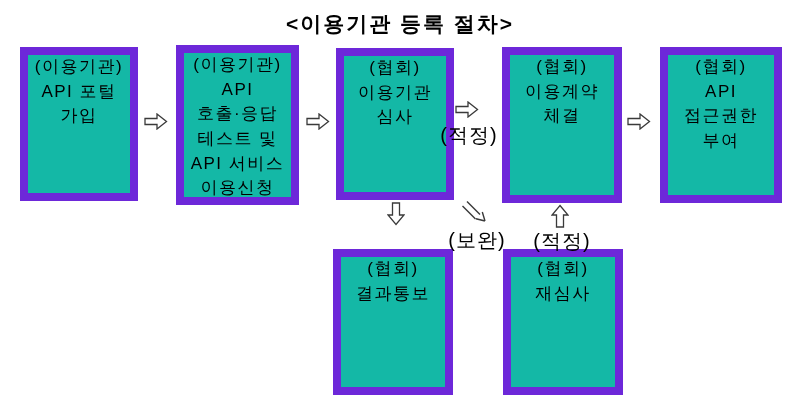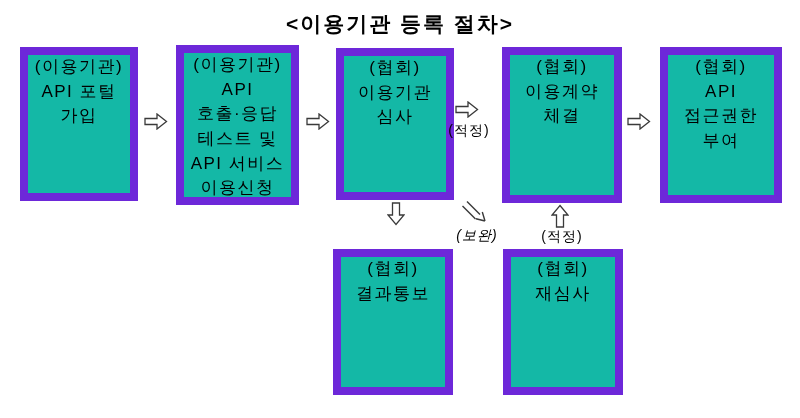--- a/index.html
+++ b/index.html
@@ -33,21 +33,21 @@
   .box-text {
     white-space: pre-line;
     font-size: 17px;
     line-height: 1.45;
     letter-spacing: 1.5px;
   }
   .arrow { position: absolute; }
   .arrow svg { display: block; }
   .arrow-label {
     position: absolute;
-    font-size: 14px;
+    font-size: 20px;
     letter-spacing: 1px;
     text-align: center;
     white-space: nowrap;
   }
   
   .b1 { left: 20px;  top: 47px; width: 118px; height: 154px; }
   .b2 { left: 176px; top: 45px; width: 123px; height: 160px; }
   .b3 { left: 336px; top: 48px; width: 118px; height: 152px; }
   .b4 { left: 502px; top: 47px; width: 120px; height: 156px; }
   .b5 { left: 660px; top: 47px; width: 122px; height: 156px; }
@@ -58,21 +58,21 @@
   .a1 { left: 144px; top: 113px; }
   .a2 { left: 306px; top: 113px; }
   .a3 { left: 455px; top: 101px; }
   .a4 { left: 627px; top: 113px; }
   .a-down { left: 387px; top: 202px; }
   .a-diag { left: 461px; top: 200px; }
   .a-up   { left: 551px; top: 204px; }
   
   .l-pass1   { left: 429px; top: 122px; width: 80px;  }
   .l-fail    { left: 347px; top: 227px; width: 100px; }
-  .l-suppl   { left: 447px; top: 227px; width: 60px; font-style: italic;  }
+  .l-suppl   { left: 447px; top: 227px; width: 60px;  }
   .l-pass2   { left: 522px; top: 228px; width: 80px;  }
 </style>
 </head>
 <body>
 
 <div class="stage">
 
   <div class="title">&lt;이용기관 등록 절차&gt;</div>
 
   <div class="box b1">

